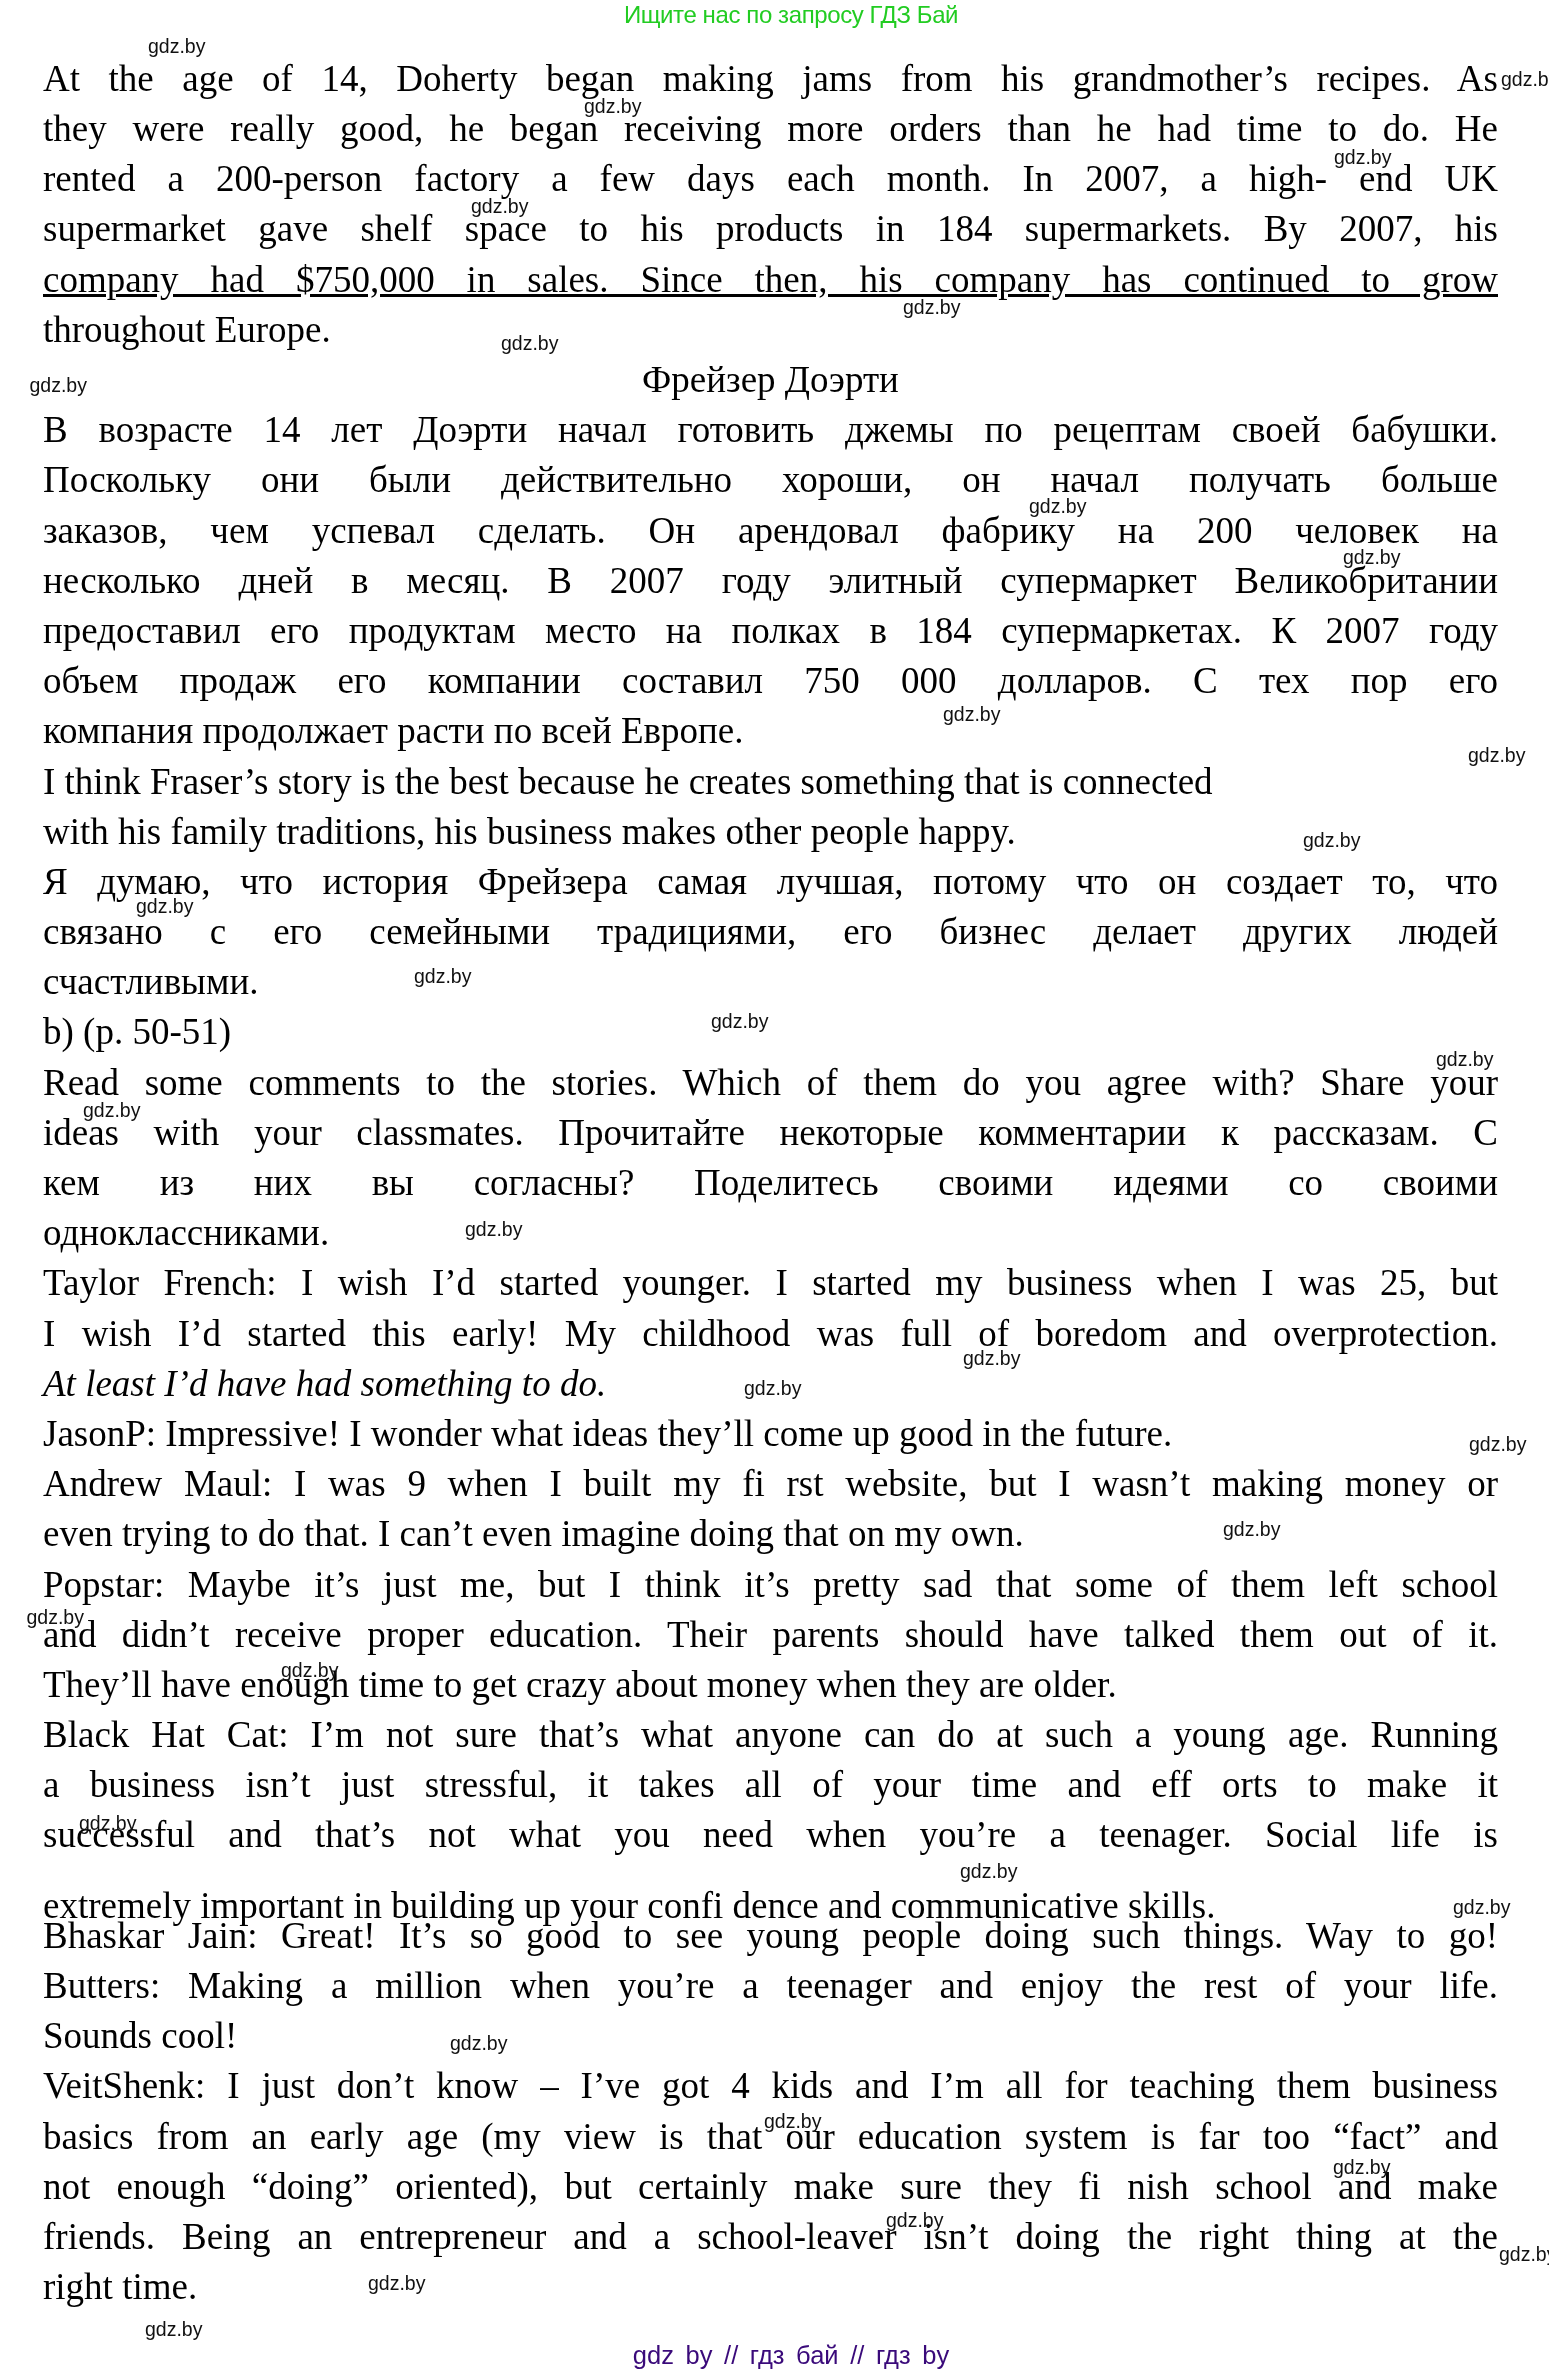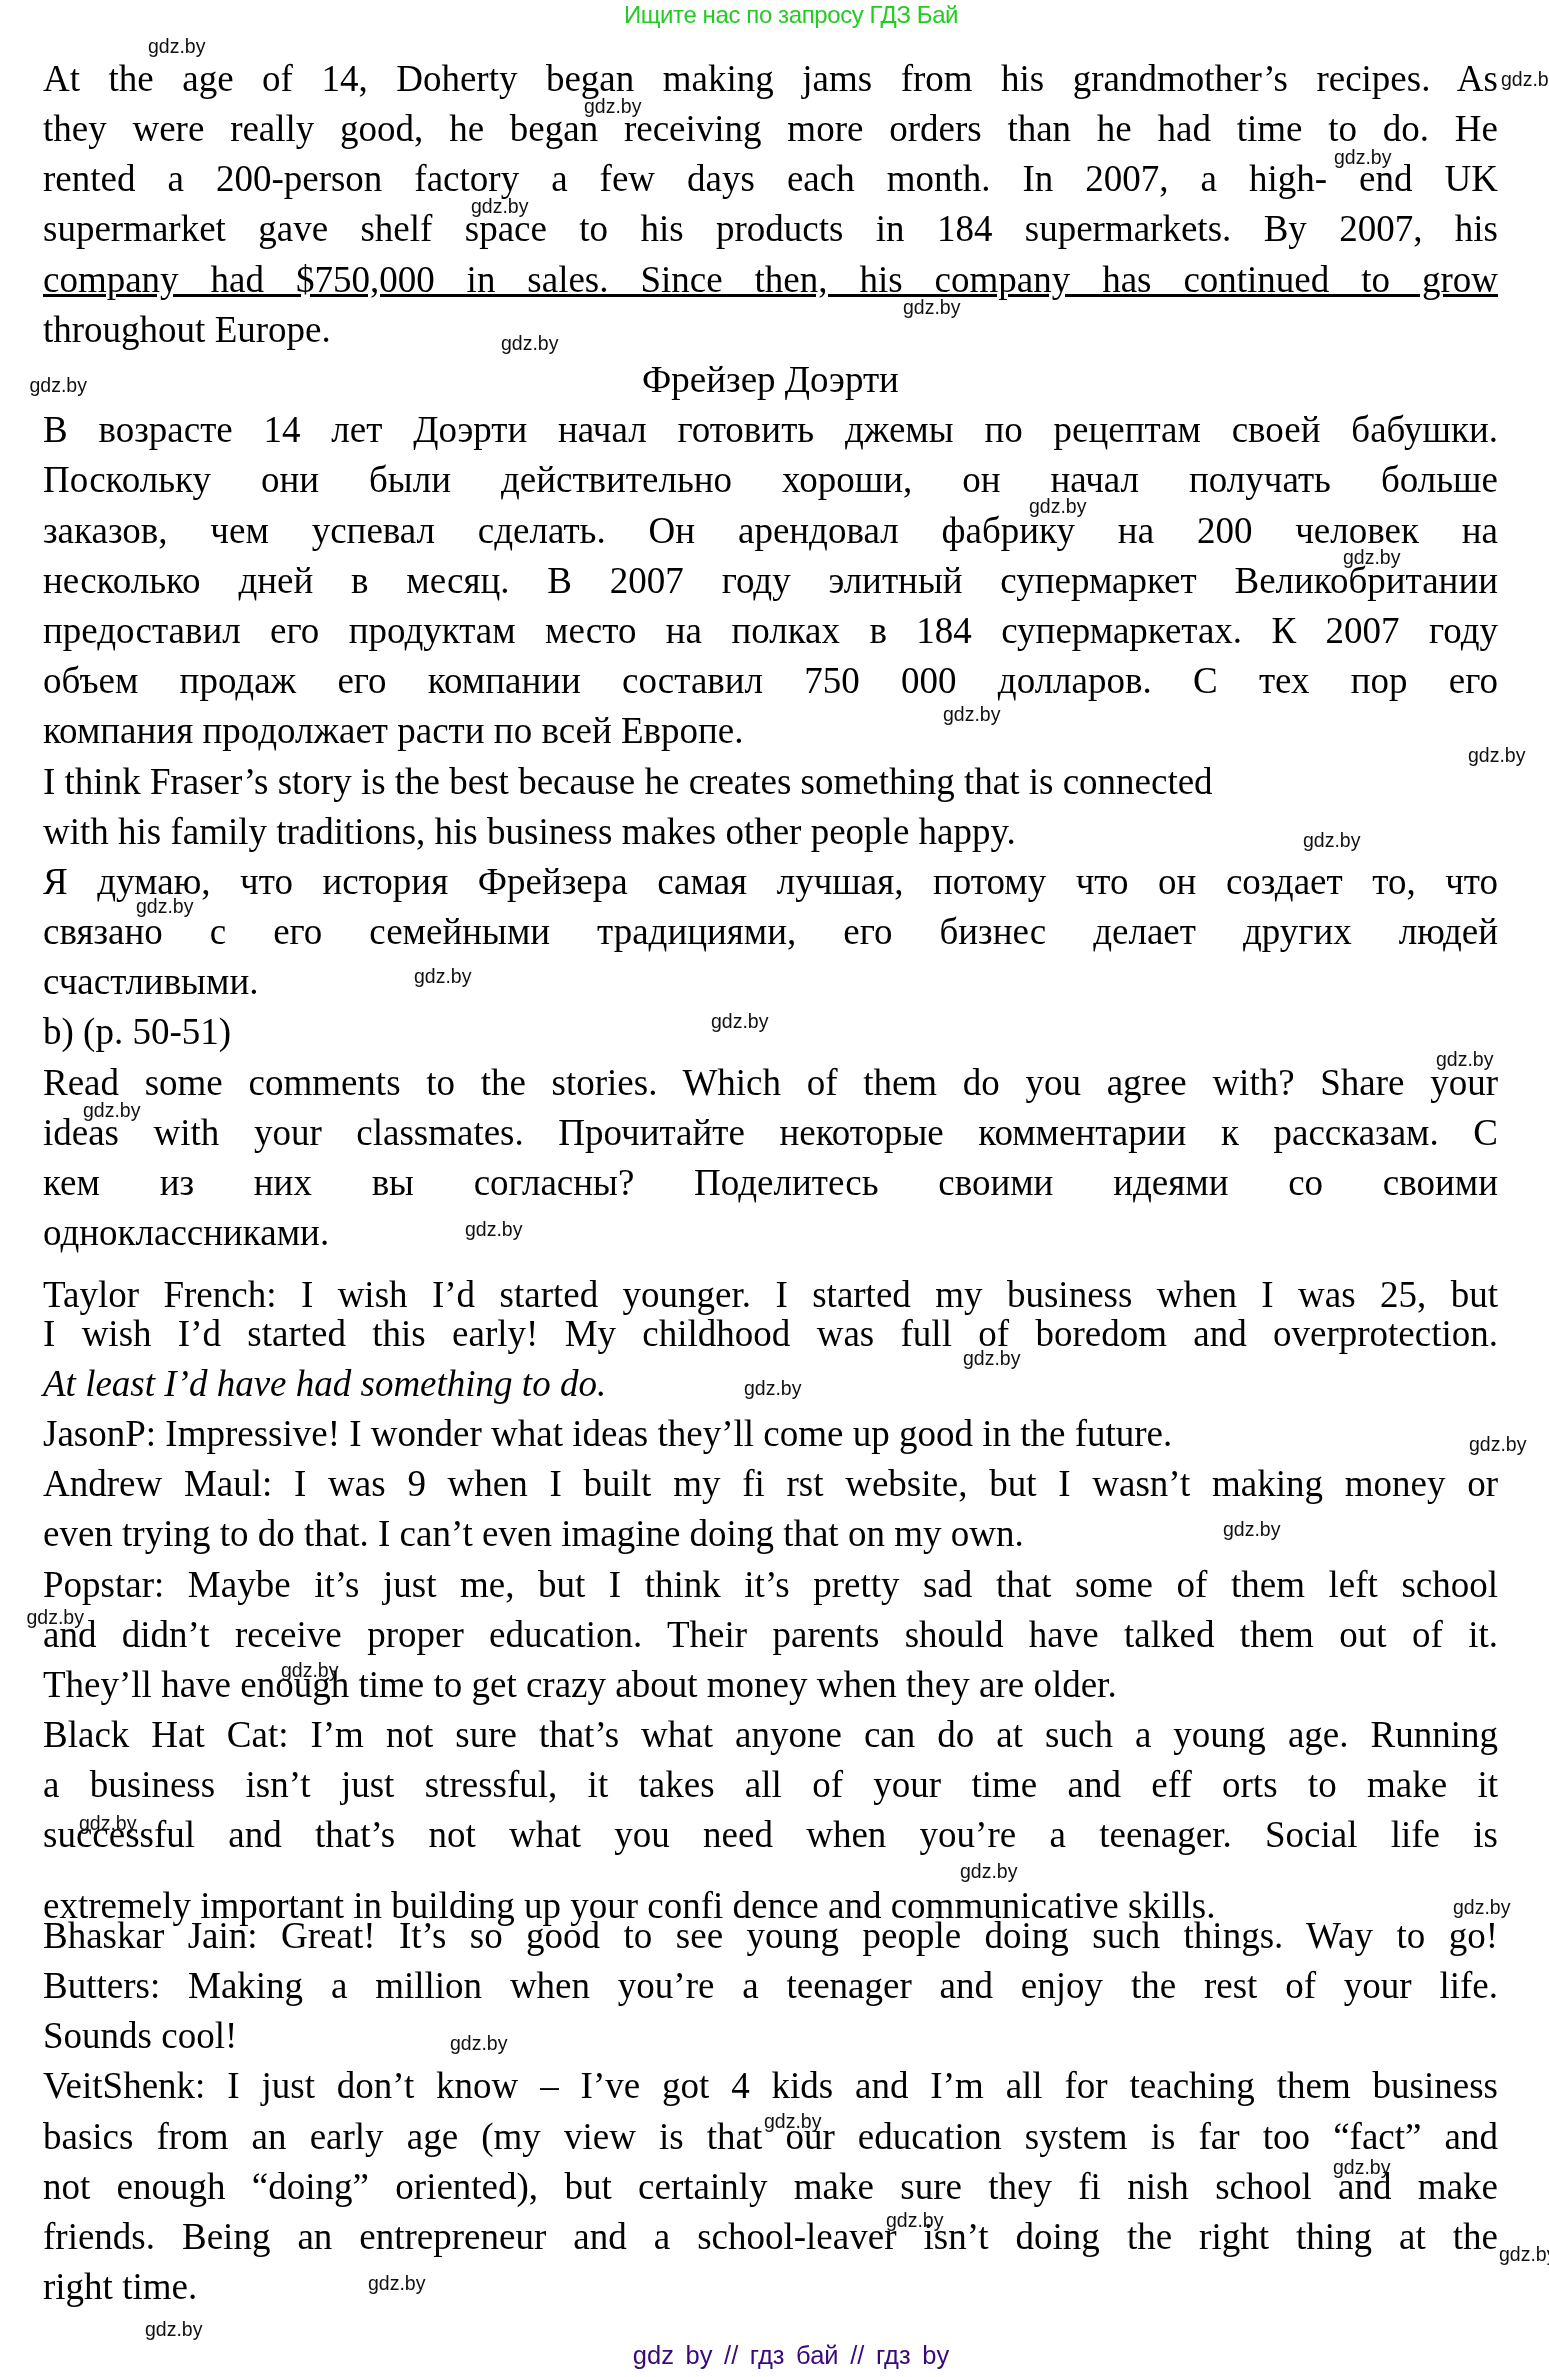--- a/index.html
+++ b/index.html
@@ -50,21 +50,21 @@
       <div class="line" style="top: 757px;">I think Fraser’s story is the best because he creates something that is connected</div>
       <div class="line" style="top: 807px;">with his family traditions, his business makes other people happy.</div>
       <div class="line justify" style="top: 857px;">Я думаю, что история Фрейзера самая лучшая, потому что он создает то, что</div>
       <div class="line justify" style="top: 907px;">связано с его семейными традициями, его бизнес делает других людей</div>
       <div class="line" style="top: 957px;">счастливыми.</div>
       <div class="line" style="top: 1007px;">b) (p. 50-51)</div>
       <div class="line justify" style="top: 1058px;">Read some comments to the stories. Which of them do you agree with? Share your</div>
       <div class="line justify" style="top: 1108px;">ideas with your classmates. Прочитайте некоторые комментарии к рассказам. С</div>
       <div class="line justify" style="top: 1158px;">кем из них вы согласны? Поделитесь своими идеями со своими</div>
       <div class="line" style="top: 1208px;">одноклассниками.</div>
-      <div class="line justify" style="top: 1258px; margin-top: 12px;">Taylor French: I wish I’d started younger. I started my business when I was 25, but</div>
+      <div class="line justify" style="top: 1258px;">Taylor French: I wish I’d started younger. I started my business when I was 25, but</div>
       <div class="line justify" style="top: 1309px;">I wish I’d started this early! My childhood was full of boredom and overprotection.</div>
       <div class="line" style="top: 1359px; font-style: italic;">At least I’d have had something to do.</div>
       <div class="line" style="top: 1409px;">JasonP: Impressive! I wonder what ideas they’ll come up good in the future.</div>
       <div class="line justify" style="top: 1459px;">Andrew Maul: I was 9 when I built my fi rst website, but I wasn’t making money or</div>
       <div class="line" style="top: 1509px;">even trying to do that. I can’t even imagine doing that on my own.</div>
       <div class="line justify" style="top: 1560px;">Popstar: Maybe it’s just me, but I think it’s pretty sad that some of them left school</div>
       <div class="line justify" style="top: 1610px;">and didn’t receive proper education. Their parents should have talked them out of it.</div>
       <div class="line" style="top: 1660px;">They’ll have enough time to get crazy about money when they are older.</div>
       <div class="line justify" style="top: 1710px;">Black Hat Cat: I’m not sure that’s what anyone can do at such a young age. Running</div>
       <div class="line justify" style="top: 1760px;">a business isn’t just stressful, it takes all of your time and eff orts to make it</div>

